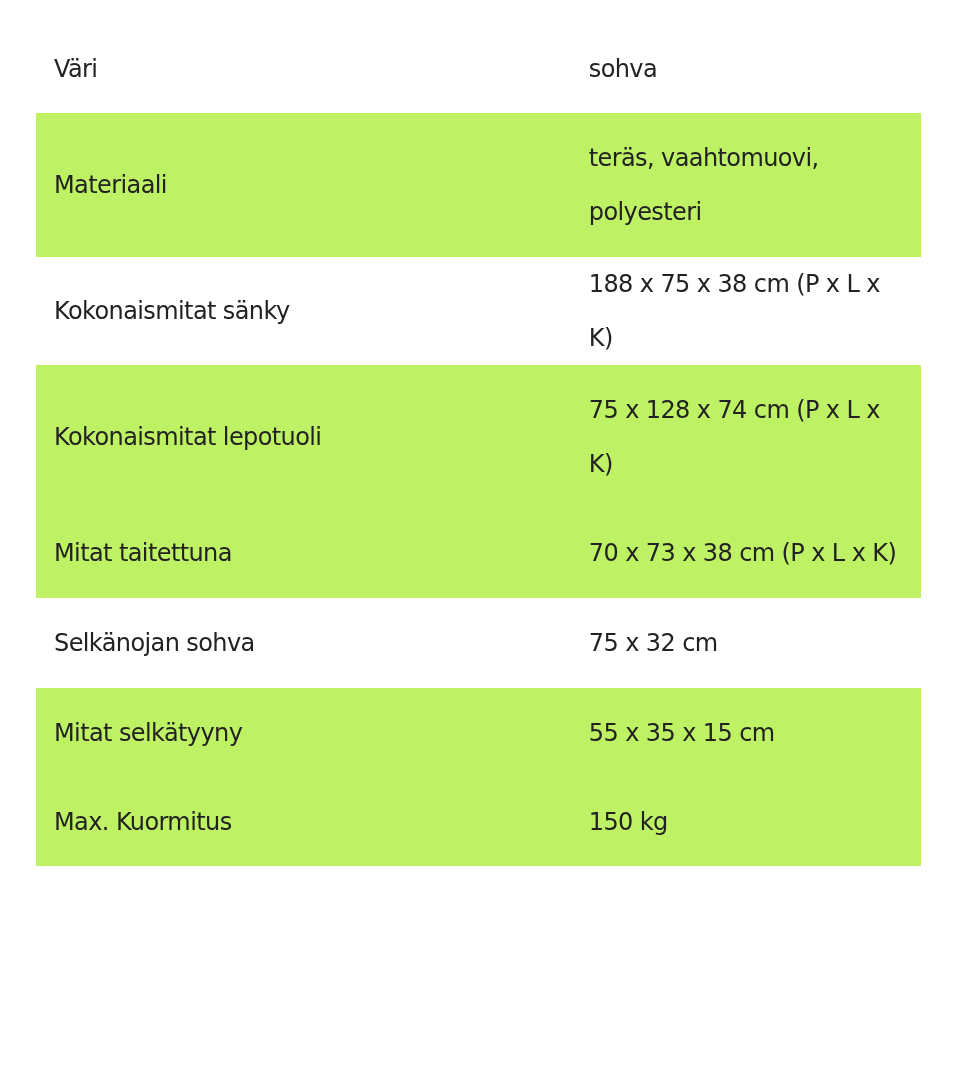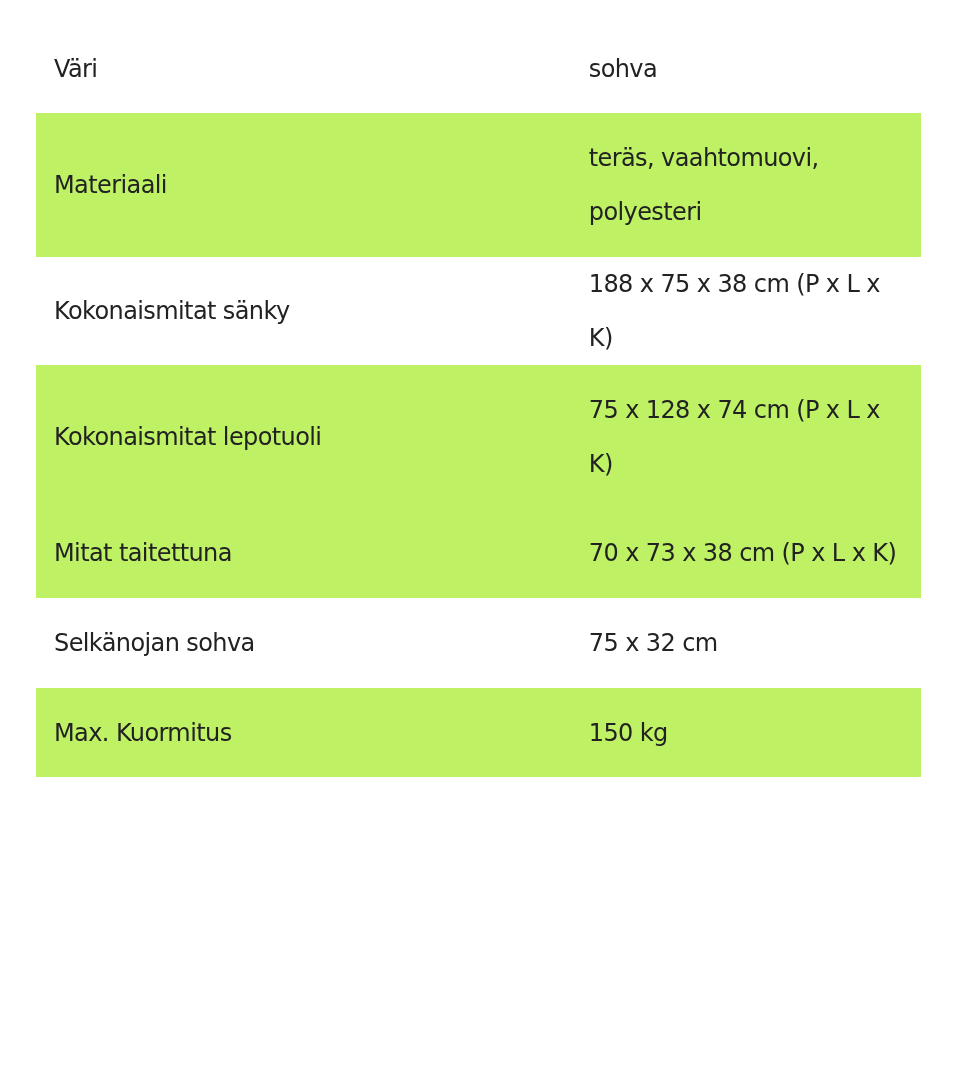--- a/index.html
+++ b/index.html
@@ -33,17 +33,21 @@
     </tr>
     <tr class="alt" style="height:90px">
       <td class="label">Mitat taitettuna</td>
       <td class="value">70 x 73 x 38 cm (P x L x K)</td>
     </tr>
     <tr style="height:90px">
       <td class="label">Selkänojan sohva</td>
       <td class="value">75 x 32 cm</td>
     </tr>
     <tr class="alt" style="height:89px">
+      <td class="label">Mitat selkätyyny</td>
+      <td class="value">55 x 35 x 15 cm</td>
+    </tr>
+    <tr class="alt" style="height:89px">
       <td class="label">Max. Kuormitus</td>
       <td class="value">150 kg</td>
     </tr>
   </tbody>
 </table>
 
 </body></html>

